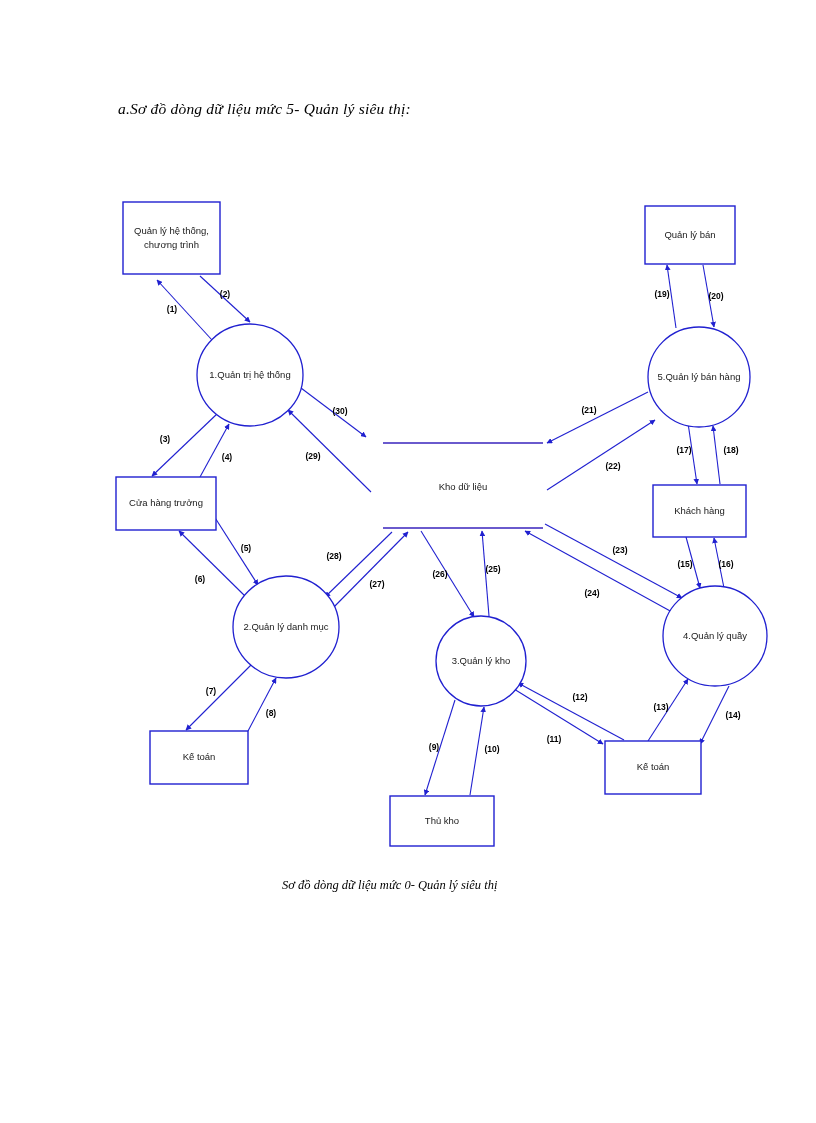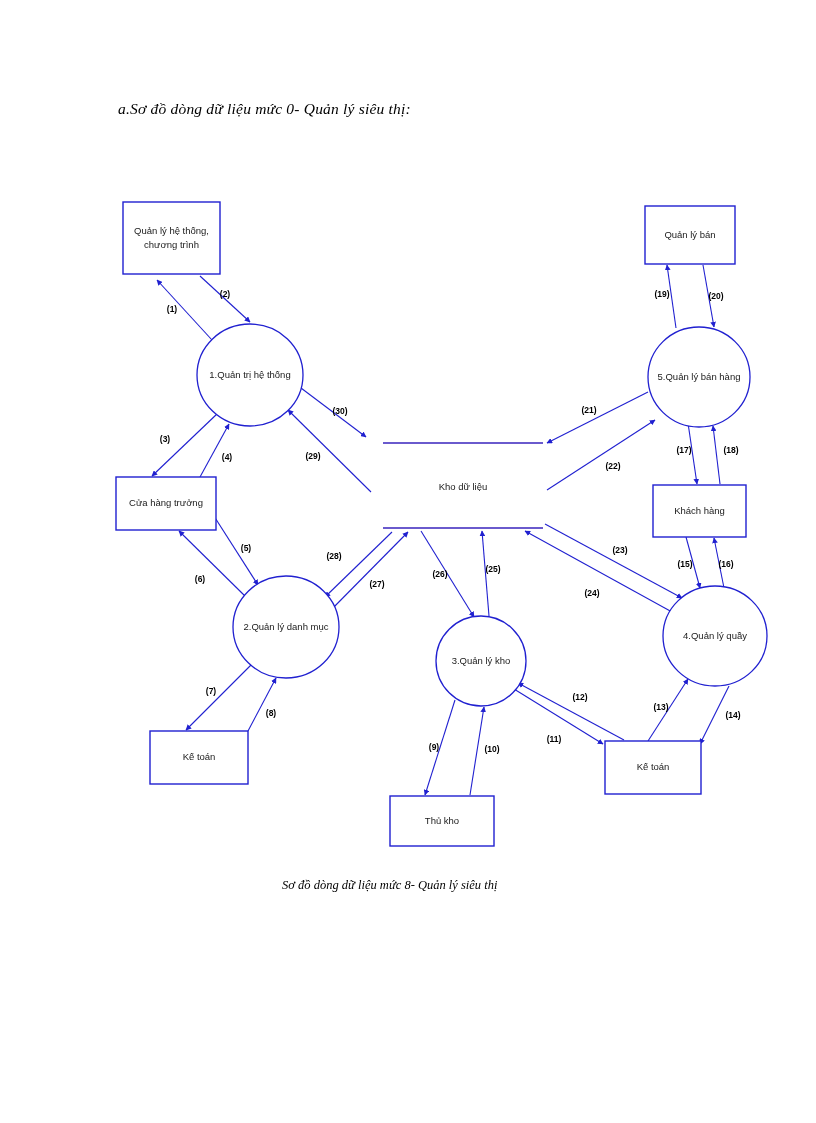--- a/index.html
+++ b/index.html
@@ -82,21 +82,21 @@
     stroke: #2020d0;
     stroke-width: 1.1;
     fill: none;
   }
 </style>
 </head>
 <body>
 
 <div id="page">
 
-  <div id="title">a.Sơ đồ dòng dữ liệu mức 0- Quản lý siêu thị:</div>
+  <div id="title">a.Sơ đồ dòng dữ liệu mức 5- Quản lý siêu thị:</div>
 
   <svg id="diagram" viewBox="0 0 816 1123">
     <defs>
       <marker id="arrow" viewBox="0 0 10 10" refX="9" refY="5" markerWidth="5.2" markerHeight="5.2" orient="auto-start-reverse">
         <path d="M 0 0 L 10 5 L 0 10 z" fill="#2020d0"></path>
       </marker>
     </defs>
 
     <g id="flows-layer">
         <line x1="212" y1="340" x2="157" y2="280" class="flow" marker-end="url(#arrow)"></line>
@@ -215,15 +215,15 @@
         <text x="592" y="594" class="flow-label">(24)</text>
         <text x="493" y="570" class="flow-label">(25)</text>
         <text x="440" y="575" class="flow-label">(26)</text>
         <text x="377" y="585" class="flow-label">(27)</text>
         <text x="334" y="557" class="flow-label">(28)</text>
         <text x="313" y="457" class="flow-label">(29)</text>
         <text x="340" y="412" class="flow-label">(30)</text>
       </g>
   </svg>
 
-  <div id="caption">Sơ đồ dòng dữ liệu mức 8- Quản lý siêu thị</div>
+  <div id="caption">Sơ đồ dòng dữ liệu mức 0- Quản lý siêu thị</div>
 
 </div>
 
 </body></html>

